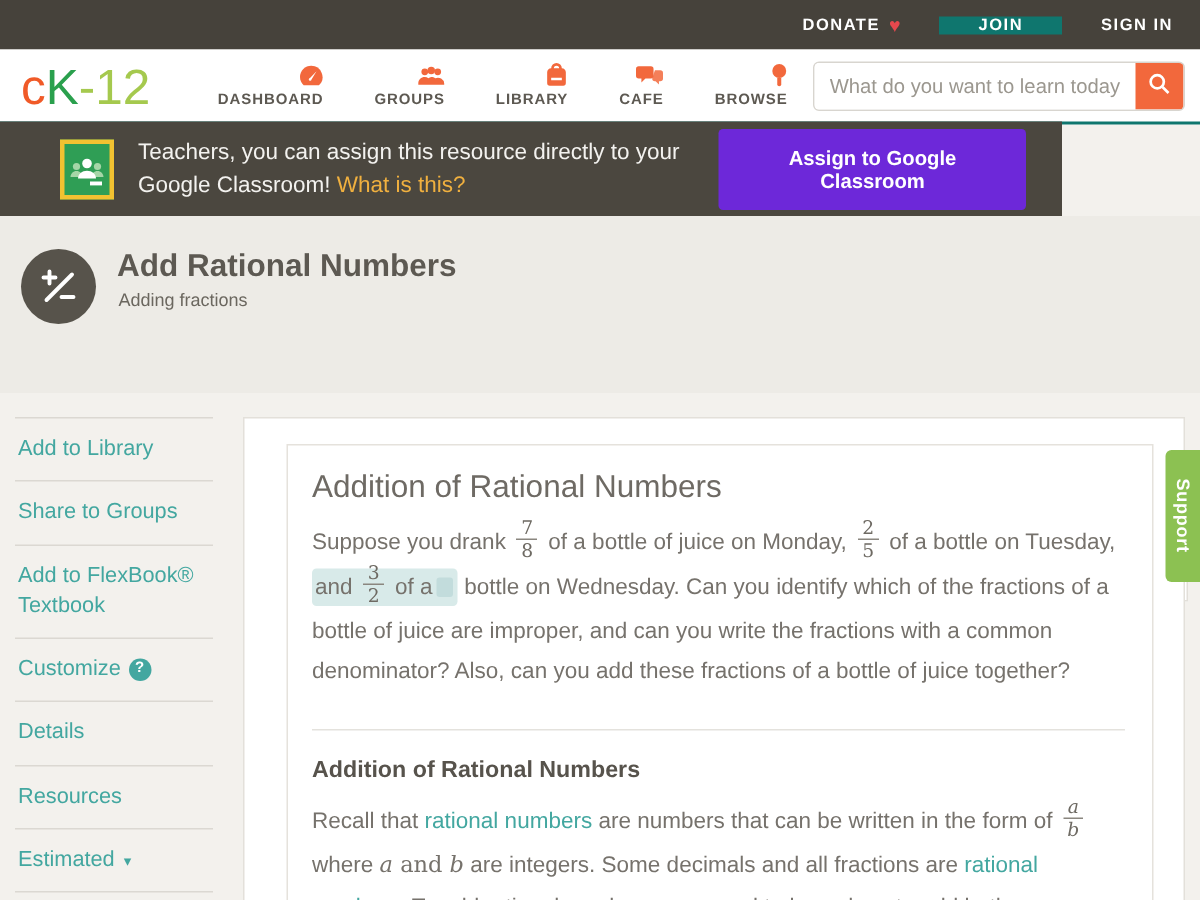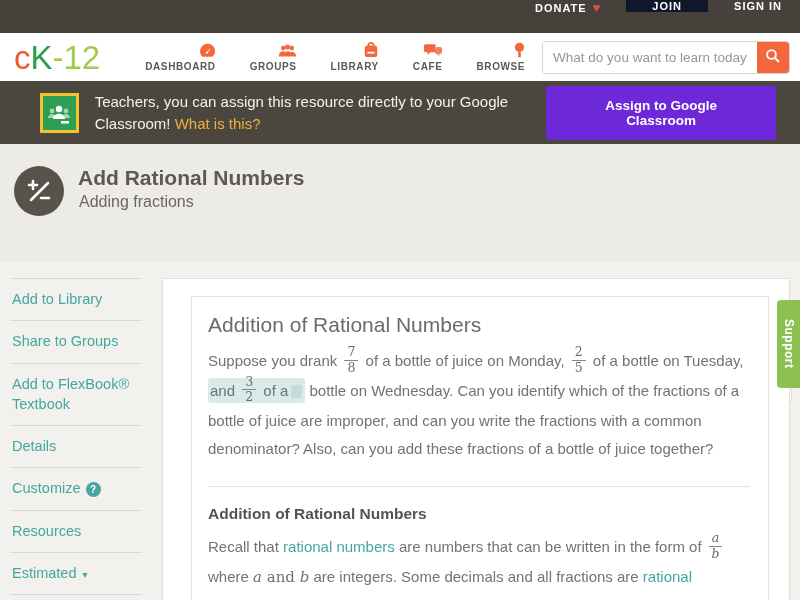--- a/index.html
+++ b/index.html
@@ -1,51 +1,51 @@
 <!DOCTYPE html>
 <html><head>
 <meta charset="utf-8">
 <style>
   html,body{margin:0;padding:0;}
   body{width:800px;height:600px;overflow:hidden;font-family:"Liberation Sans",sans-serif;background:#f3f1ed;}
   .page{position:relative;width:800px;height:600px;overflow:hidden;}
 
   
-  .topbar{position:absolute;top:0;left:0;width:800px;height:33px;background:#46423b;display:flex;justify-content:flex-end;align-items:flex-start;}
+  .topbar{position:absolute;top:0;left:0;width:800px;height:33px;background:#46423b;display:flex;justify-content:flex-end;align-items:center;}
   .topbar .tb-item{display:flex;align-items:center;padding:0 18px;font-size:11px;font-weight:bold;letter-spacing:1px;color:#fff;cursor:pointer;}
   .topbar .tb-help{color:#8a857d;}
-  .topbar .tb-join{background:#0f172a;padding:0 26px;margin:0 8px;}
+  .topbar .tb-join{background:#0f766e;padding:0 26px;margin:0 8px;}
   .tb-heart{color:#e5484d;font-size:13px;margin-left:6px;letter-spacing:0;}
 
   
   .nav{position:absolute;top:33px;left:0;width:800px;height:48px;background:#ffffff;border-bottom:2px solid #0f766e;display:flex;align-items:center;}
   .logo{font-size:33px;font-weight:bold;margin:0 28px 0 14px;line-height:1;cursor:pointer;}
   .logo .lg-c{color:#f05a28;font-weight:normal;}
   .logo .lg-k{color:#2aa04d;font-weight:normal;}
   .logo .lg-12{color:#a5c94e;font-weight:normal;}
   .nav-item{display:flex;flex-direction:column;align-items:flex-end;justify-content:center;margin:0 17px;cursor:pointer;}
   .nav-item svg{display:block;margin-bottom:3px;}
   .nav-label{font-size:10px;font-weight:bold;color:#5d5952;letter-spacing:.6px;}
   .search-wrap{margin-left:auto;margin-right:10px;display:flex;align-items:stretch;height:31px;border:1px solid #d8d5cf;border-radius:4px;overflow:hidden;background:#fff;}
   .search-input{border:none;outline:none;width:215px;padding:0 10px;font-size:13.5px;color:#6b675f;font-family:"Liberation Sans",sans-serif;}
   .search-input::placeholder{color:#9b978f;}
   .search-btn{width:34px;background:#f2683c;border:none;display:flex;align-items:center;justify-content:center;cursor:pointer;}
 
   
-  .banner{position:absolute;top:81px;left:0;width:800px;height:63px;background:#4b473f;display:flex;align-items:center;}
+  .banner{position:absolute;top:81px;left:0;width:708px;height:63px;background:#4b473f;display:flex;align-items:center;}
   .gc-icon{width:40px;height:40px;background:#2f9e55;border:3px solid #f2c231;box-sizing:border-box;margin:0 16px 0 40px;display:flex;align-items:center;justify-content:center;}
   .banner-text{font-size:15px;color:#f3f2ef;line-height:1.45;width:470px;}
   .banner-link{color:#f0b03f;cursor:pointer;}
   .gc-btn{margin-left:auto;margin-right:24px;background:#6d28d9;color:#fff;font-size:13.5px;font-weight:bold;padding:12px 26px;border-radius:3px;border:none;cursor:pointer;font-family:"Liberation Sans",sans-serif;}
 
   
   .lesson-head{position:absolute;top:144px;left:0;width:800px;height:118px;background:#edebe6;}
   .pm-circle{position:absolute;left:14px;top:22px;width:50px;height:50px;border-radius:50%;background:#57534b;display:flex;align-items:center;justify-content:center;}
   .lh-title{position:absolute;left:78px;top:22px;font-size:21px;font-weight:bold;color:#5d5952;}
-  .lh-sub{position:absolute;left:79px;top:49px;font-size:16px;color:#6b675f;}
+  .lh-sub{position:absolute;left:79px;top:49px;font-size:12px;color:#6b675f;}
 
   
   .pcard{position:absolute;top:158px;left:540px;width:252px;height:99px;background:#fff;border:1px solid #e2dfd9;box-sizing:border-box;display:flex;}
   .pcard-left{width:122px;display:flex;flex-direction:column;align-items:center;}
   .pimg{position:relative;width:106px;height:72px;background:#2ea3a1;margin-top:7px;overflow:hidden;}
   .pimg .head{position:absolute;left:30px;top:12px;width:52px;height:52px;border-radius:50%;background:#0e8583;}
   .pimg .neck{position:absolute;left:40px;top:50px;width:34px;height:24px;background:#0e8583;}
   .badge{position:absolute;left:21px;top:5px;width:60px;height:60px;border-radius:50%;background:#9ccfa4;border:2px solid #ffffff;display:flex;flex-direction:column;align-items:center;justify-content:center;color:#fff;text-align:center;line-height:1.1;}
   .badge .b1,.badge .b3{font-size:7.5px;}
   .badge .b2{font-size:8px;}
@@ -204,22 +204,22 @@
         <div class="ptitle"><b>Practice</b><span> Add Rational Numbers</span></div>
         <button class="pbtn"><span>Practice</span><span class="arr">❯</span></button>
       </div>
     </div>
   </div>
 
   <div class="sidebar">
     <div class="sb-item">Add to Library</div>
     <div class="sb-item">Share to Groups</div>
     <div class="sb-item">Add to FlexBook® Textbook</div>
+    <div class="sb-item"><span>Customize</span><span class="q-badge">?</span></div>
     <div class="sb-item">Details</div>
-    <div class="sb-item"><span>Customize</span><span class="q-badge">?</span></div>
     <div class="sb-item">Resources</div>
     <div class="sb-item"><span>Estimated</span><span class="dl-caret">▾</span></div>
     <div class="sb-item gray">Quick Tips</div>
   </div>
 
   <div class="panel">
     <div class="card">
       <h1 class="c-h1">Addition of Rational Numbers</h1>
 
       <p class="c-para">

